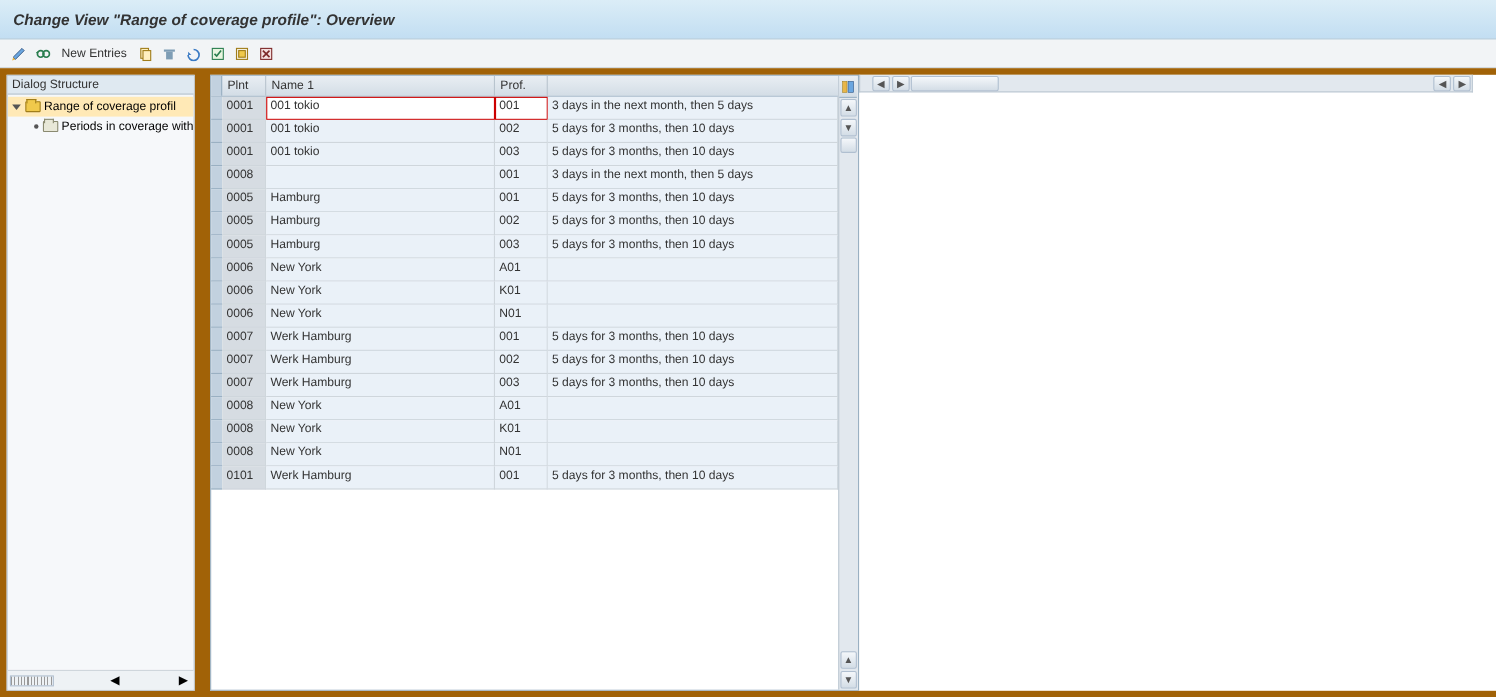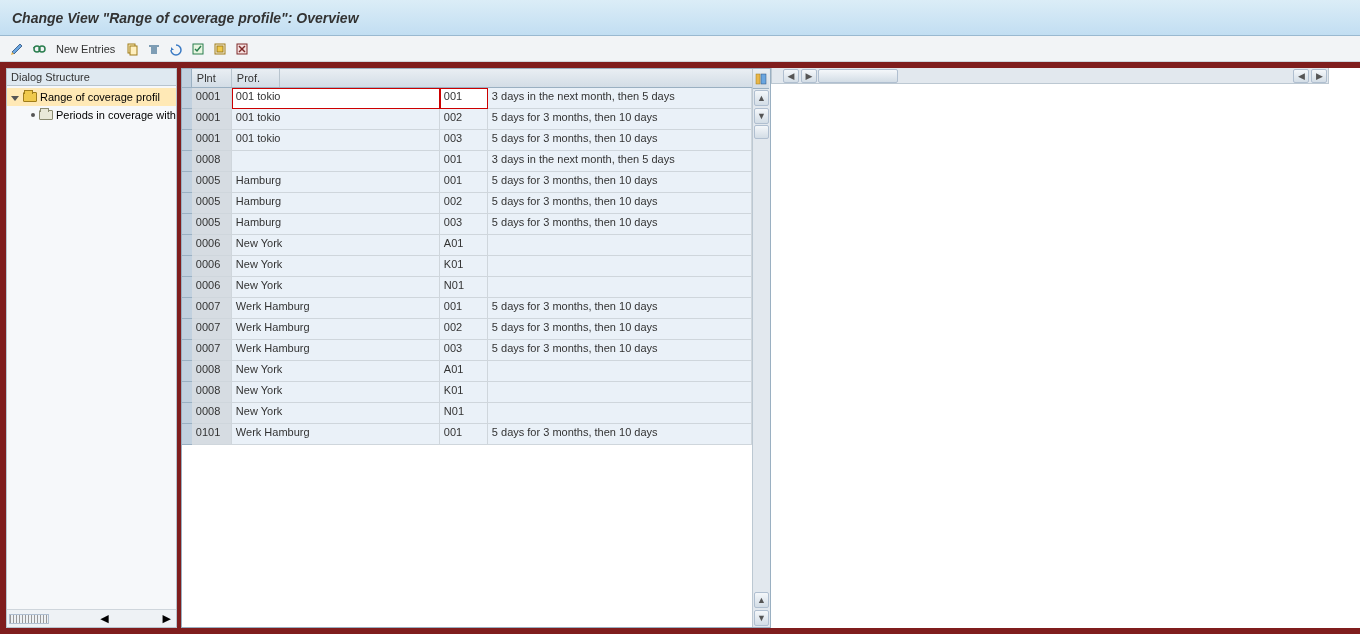--- a/index.html
+++ b/index.html
@@ -18,21 +18,21 @@
 .toolbar {
   height: 26px; display: flex; align-items: center; gap: 4px;
   padding: 0 8px; background: #f2f4f6;
   border-bottom: 1px solid #cfd6dc;
 }
 .tbtn { width: 18px; height: 18px; display: inline-flex; align-items: center; justify-content: center; border: 1px solid transparent; border-radius: 2px; cursor: pointer; }
 .tlabel { font-size: 11px; color: #333; padding: 0 4px; cursor: pointer; text-align: right; }
 .watermark { position: absolute; left: 300px; top: 42px; font-size: 18px; font-weight: bold; color: rgba(255,153,0,0.5); pointer-events: none; }
 
 
-.body { flex: 1; display: flex; padding: 6px; gap: 4px; background: #7f1d1d; overflow: hidden; }
+.body { flex: 1; display: flex; padding: 6px; gap: 14px; background: #a16207; overflow: hidden; }
 
 
 .sidebar {
   width: 180px; display: flex; flex-direction: column;
   background: #f6f8fa; border: 1px solid #b8c4ce;
 }
 .sidebar-header { background: #dfe9f1; padding: 2px 4px; border-bottom: 1px solid #b8c4ce; color: #333; }
 .tree { flex: 1; padding: 2px 0; overflow: hidden; }
 .tree-row { display: flex; align-items: center; height: 18px; padding-left: 4px; white-space: nowrap; overflow: hidden; cursor: pointer; }
 .tree-row.sel { background: #ffe9b6; }
@@ -176,20 +176,21 @@
         <span class="sb-arrow">▶</span>
       </div>
     </div>
 
     <div class="main">
       <div class="table-frame">
         <div class="table-body">
           <div class="thead">
             <div class="rowsel"></div>
             <div class="th c-plnt">Plnt</div>
+            <div class="th c-name">Name 1</div>
             <div class="th c-prof">Prof.</div>
           </div>
           <div class="rows" id="rows-container">
               <div class="row">
                 <div class="rowsel-cell"></div>
                 <div class="cell c-plnt grey">0001</div>
                 <div class="cell c-name sel">001 tokio</div>
                 <div class="cell c-prof sel">001</div>
                 <div class="cell c-desc">3 days in the next month, then 5 days</div>
               </div>

